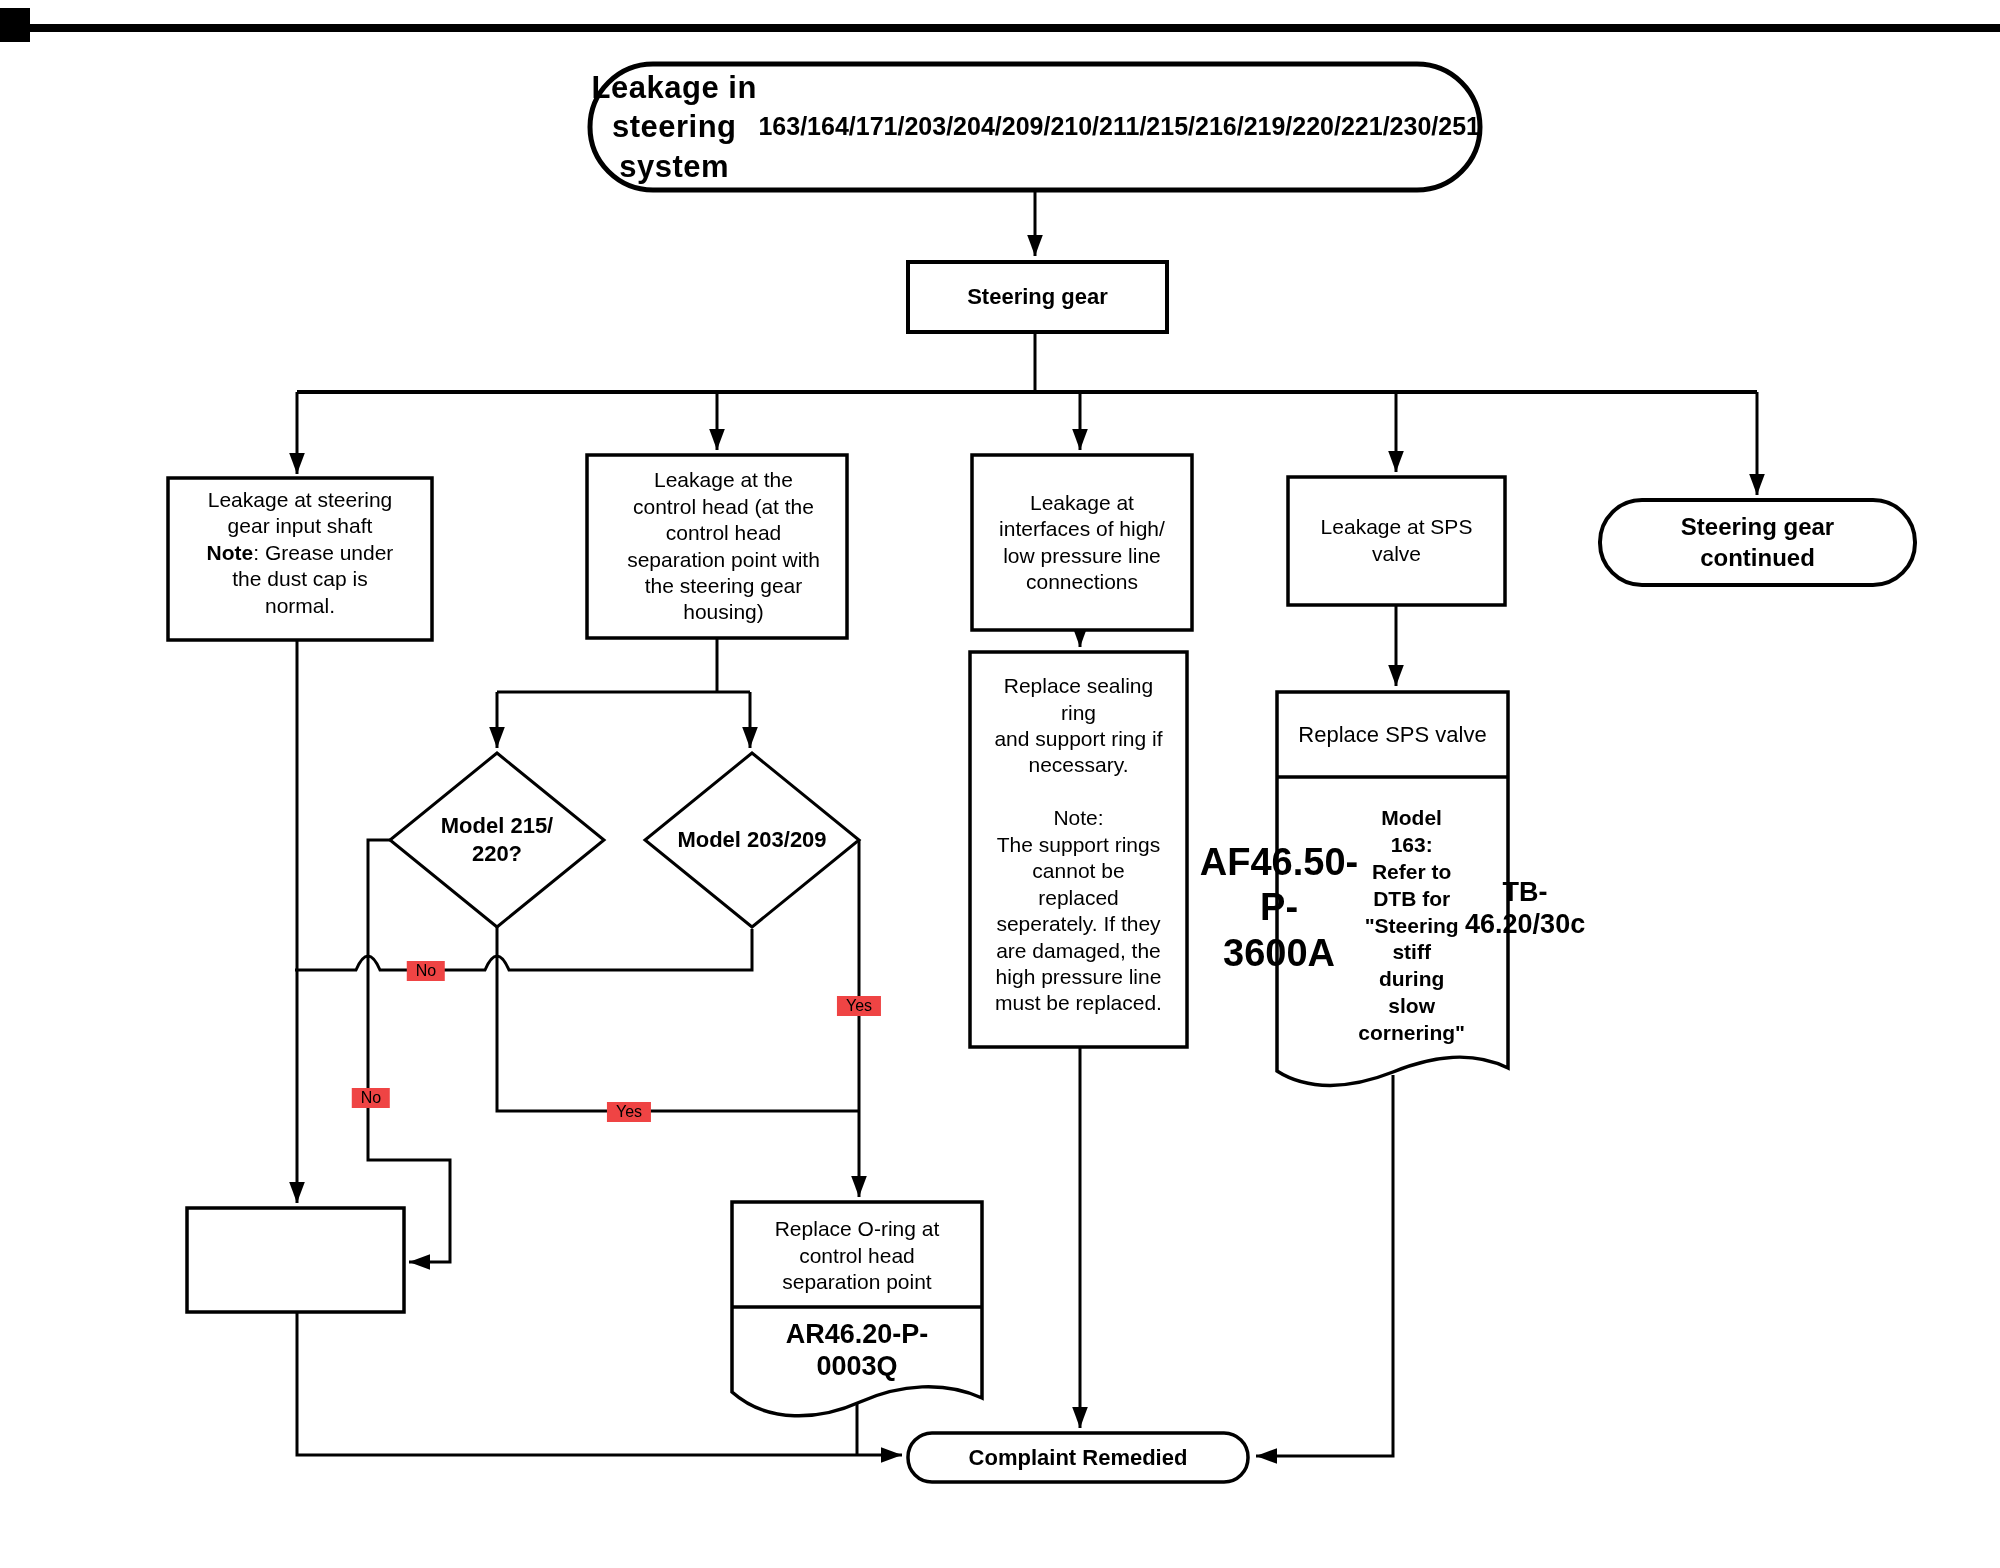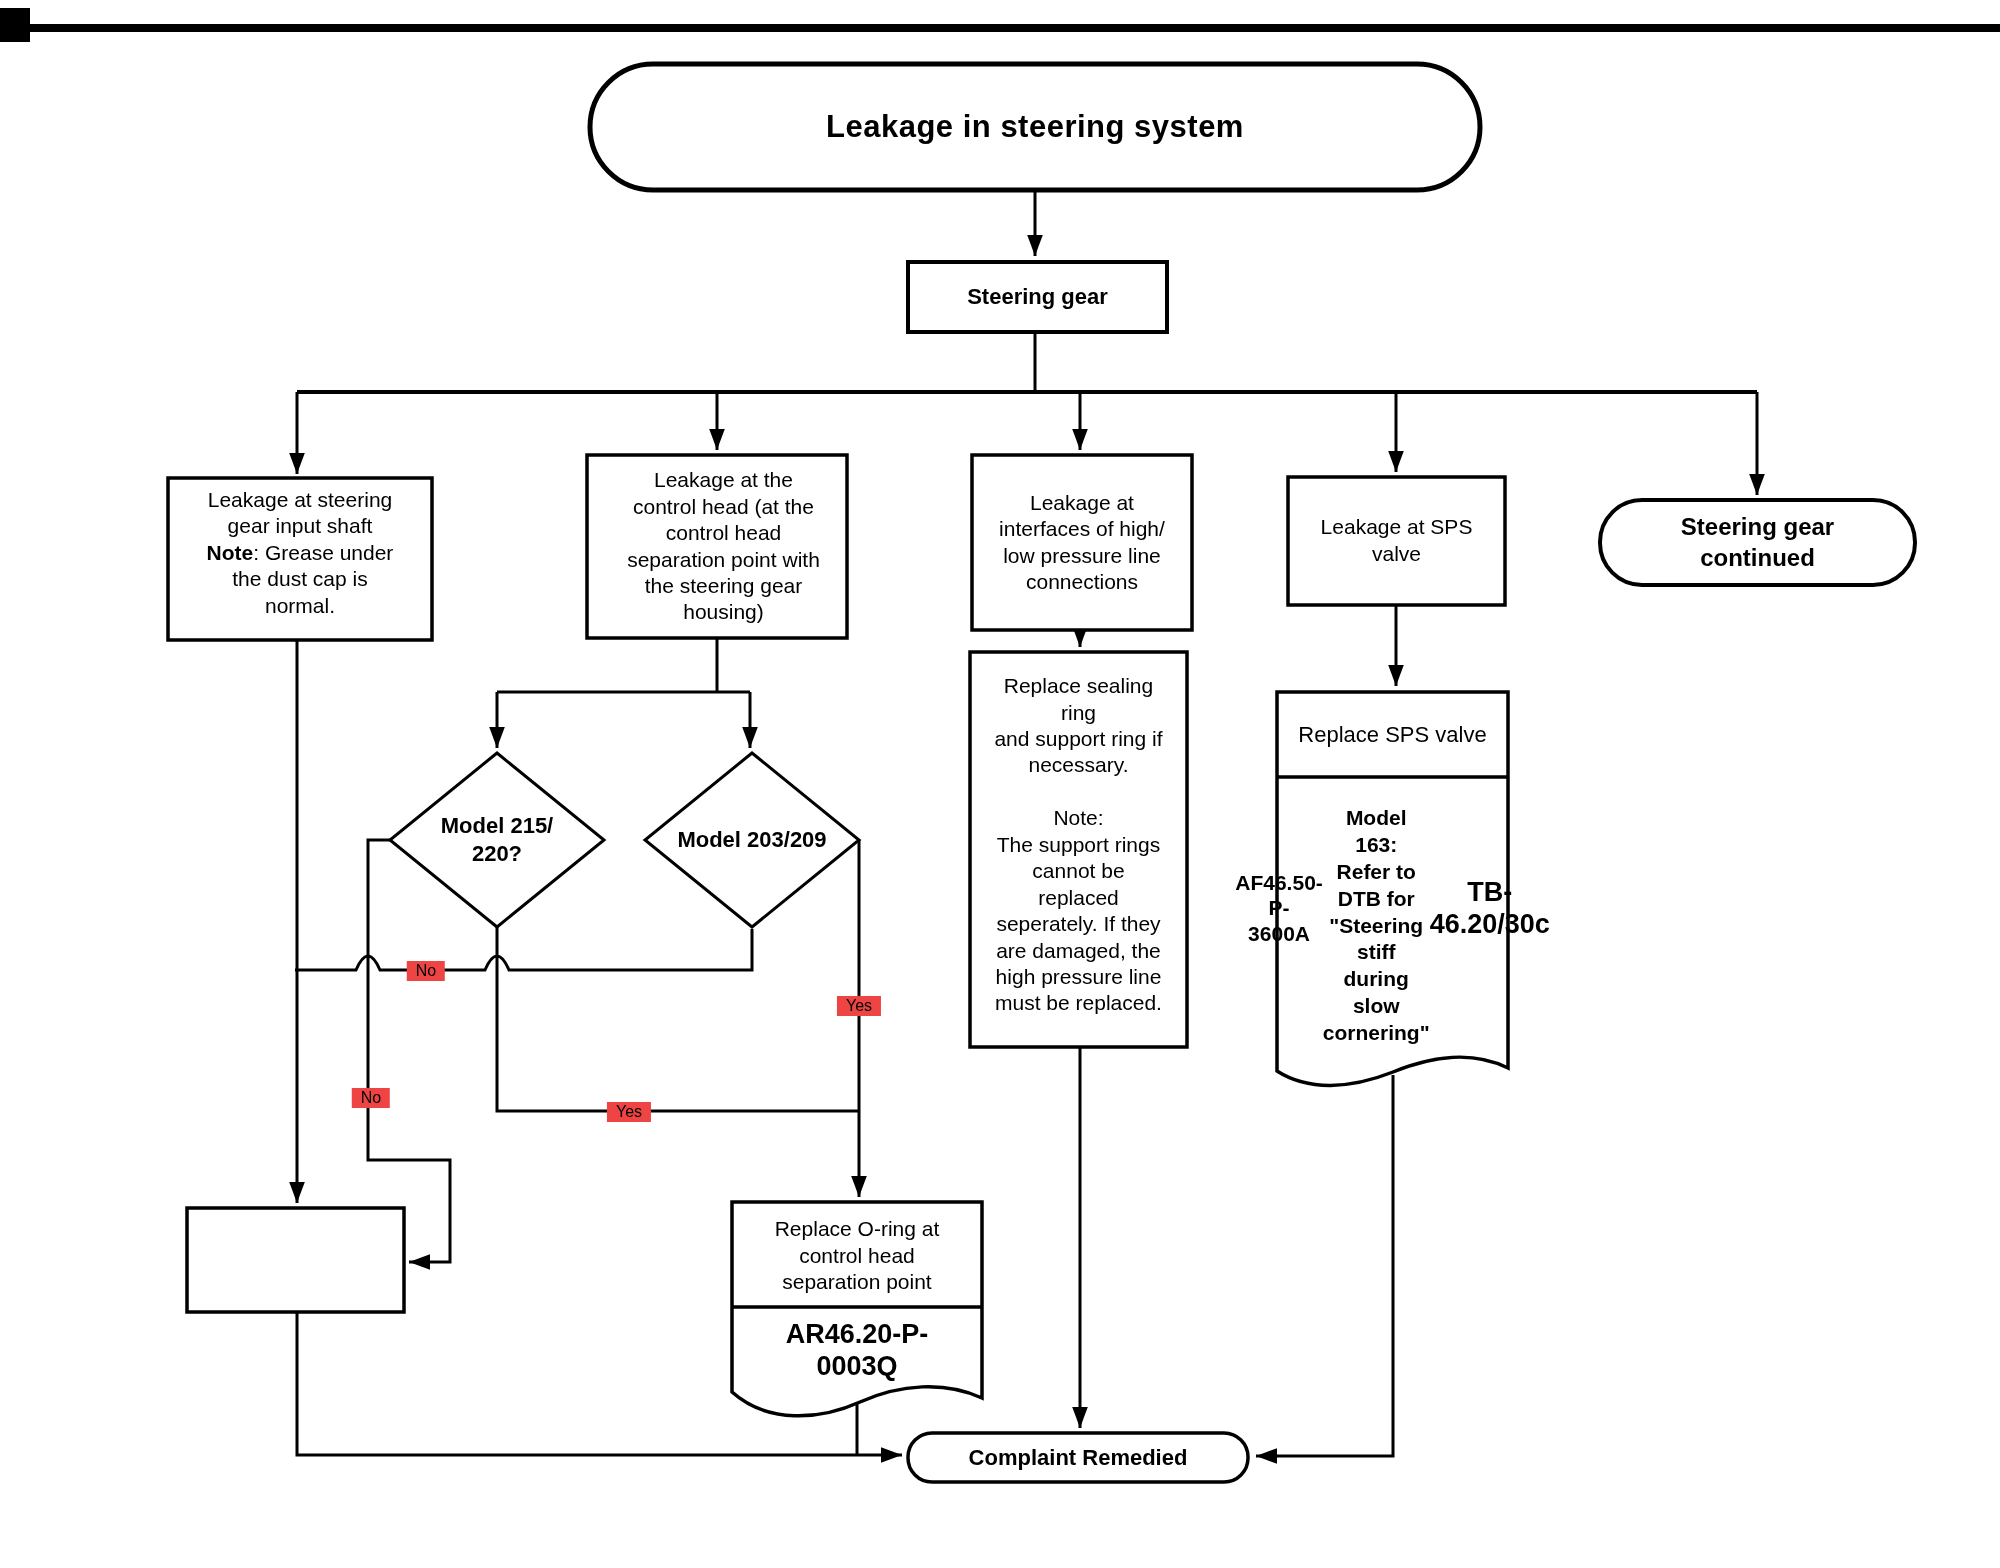--- a/index.html
+++ b/index.html
@@ -11,21 +11,21 @@
   .col{flex-direction:row;}
   .b{font-weight:bold;}
   .ml{white-space:pre-line;}
   .lbl{position:absolute;transform:translate(-50%,-50%);background:#ef4444;
        padding:1px 9px;font-size:16px;font-weight:normal;white-space:nowrap;}
   .fs21{font-size:21px;}
   .fs22{font-size:22px;}
   .title1{font-size:31px;font-weight:bold;letter-spacing:.5px;}
   .title2{font-size:25px;font-weight:bold;}
   .code{font-size:27px;font-weight:bold;line-height:1.2;}
-  .code-lg{font-size:21px;font-weight:bold;line-height:1.2;}
+  .code-lg{font-size:38px;font-weight:bold;line-height:1.2;}
   .spsnote{font-size:21px;font-weight:bold;line-height:1.28;margin-top:36px;}
   .cont{font-size:24px;font-weight:bold;}
 </style>
 </head>
 <body>
 
 <div class="stage">
 
   <svg class="layer" width="2000" height="1568" viewBox="0 0 2000 1568">
     <defs>
@@ -81,20 +81,21 @@
       <line x1="732" y1="1307" x2="982" y2="1307" stroke-width="3.5"></line>
       <rect x="970" y="652" width="217" height="395" stroke-width="3.5"></rect>
       <path d="M1277,692 H1508 V1068 C1473,1051 1435,1055 1393,1072 C1350,1089 1308,1091 1277,1071 Z" stroke-width="3.5"></path>
       <line x1="1277" y1="777" x2="1508" y2="777" stroke-width="3.5"></line>
       <rect x="908" y="1433" width="340" height="49" rx="24" stroke-width="3.5"></rect>
     </g>
   </svg>
 
   <div class="t col" style="left:590px;top:66px;width:890px;height:122px;">
     <div class="title1">Leakage in steering system</div>
+    <div class="title2">163/164/171/203/204/209/210/211/215/216/219/220/221/230/251</div>
   </div>
 
   <div class="t fs22 b" style="left:908px;top:262px;width:259px;height:70px;">Steering gear</div>
 
   <div class="t fs21" style="left:170px;top:478px;width:260px;height:162px;display:block;padding-top:9px;"><span class="ml">Leakage at steering
 gear input shaft
 </span><b class="ml">Note</b><span class="ml">: Grease under
 the dust cap is
 normal.</span></div>
 

